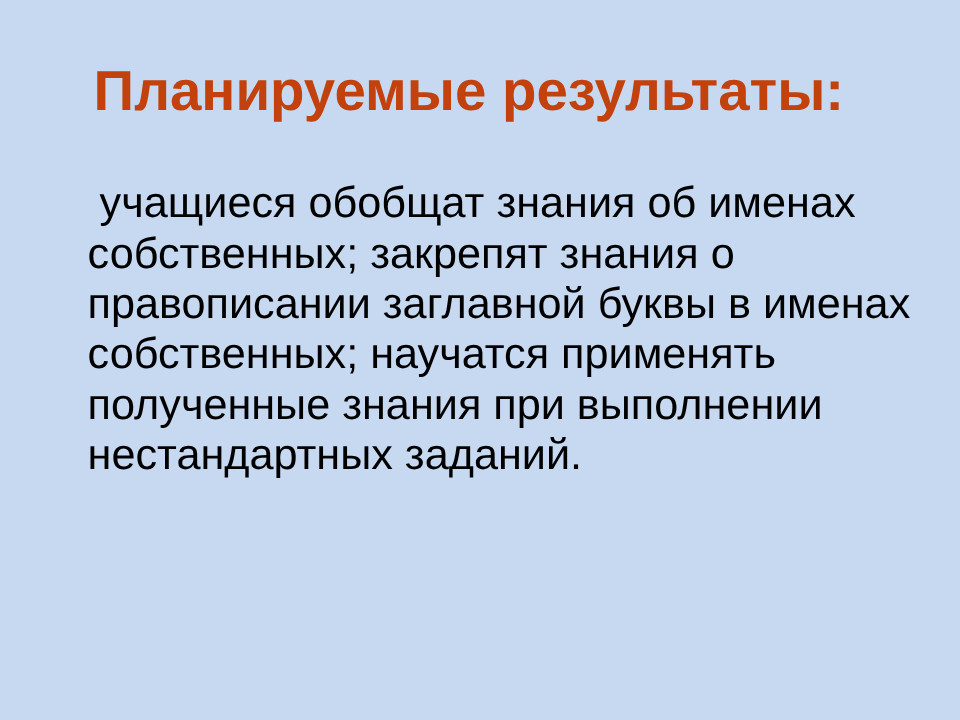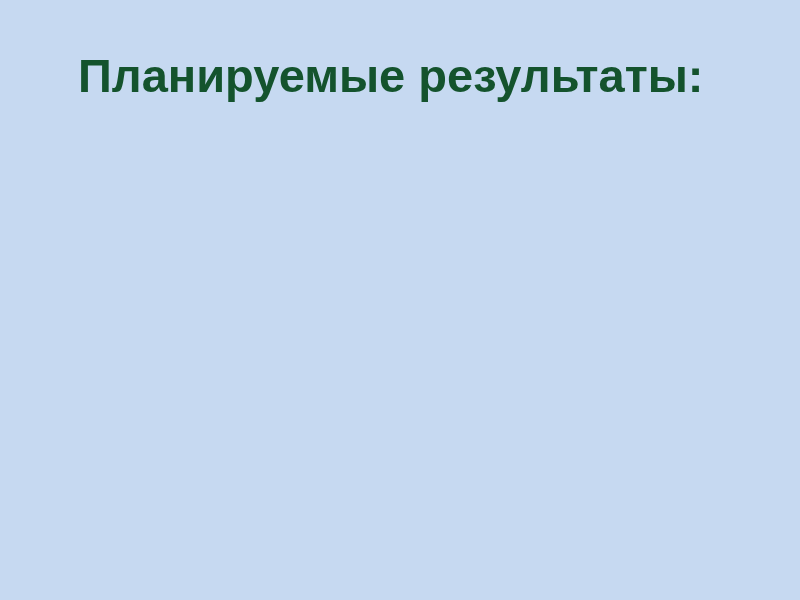--- a/index.html
+++ b/index.html
@@ -15,21 +15,21 @@
     font-family: "Liberation Sans", sans-serif;
   }
   .slide-title {
     position: absolute;
     left: 78px;
     top: 49px;
     margin: 0;
     font-size: 47px;
     font-weight: bold;
     line-height: 1.15;
-    color: #14532d;
+    color: #c2410c;
     white-space: nowrap;
     letter-spacing: 0px;
   }
   .slide-body {
     position: absolute;
     left: 73px;
     top: 148px;
     width: 710px;
     margin: 0;
     font-size: 36px;
@@ -37,13 +37,19 @@
     line-height: 42px;
     color: #000000;
     white-space: pre-wrap; 
   }
 </style>
 </head>
 <body>
 
 <div class="slide">
   <h1 class="slide-title">Планируемые результаты:</h1>
+  <p class="slide-body"> учащиеся обобщат знания об именах
+собственных; закрепят знания о
+правописании заглавной буквы в именах
+собственных; научатся применять
+полученные знания при выполнении
+нестандартных заданий.</p>
 </div>
 
 </body></html>

